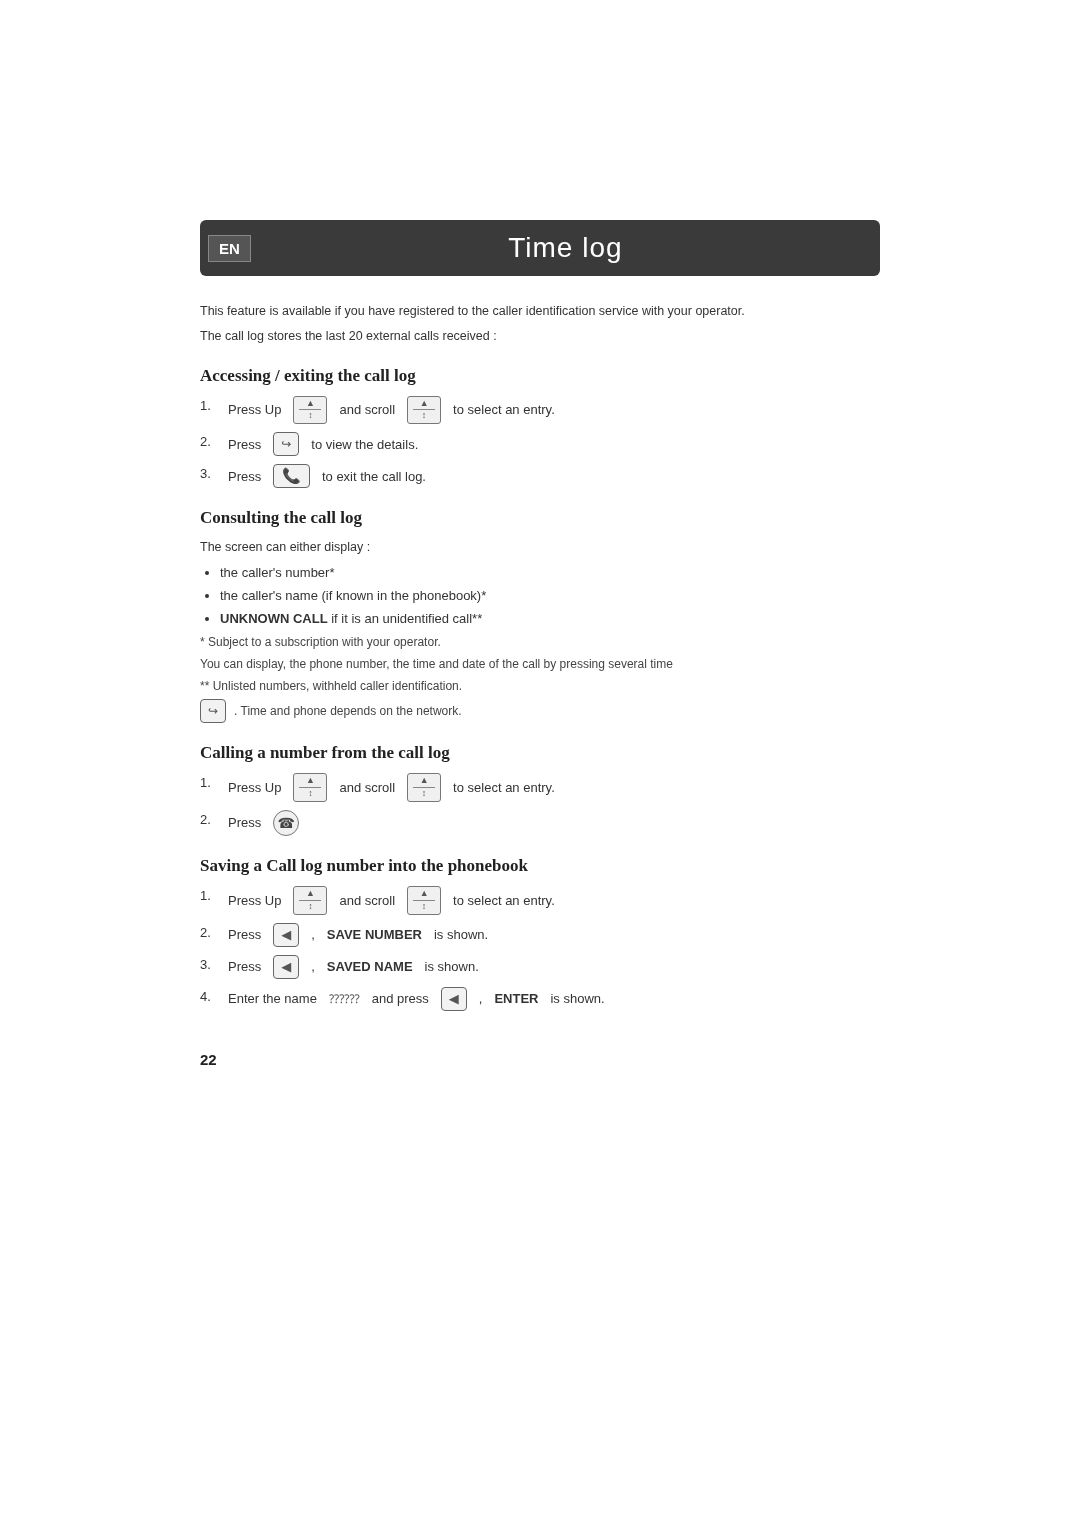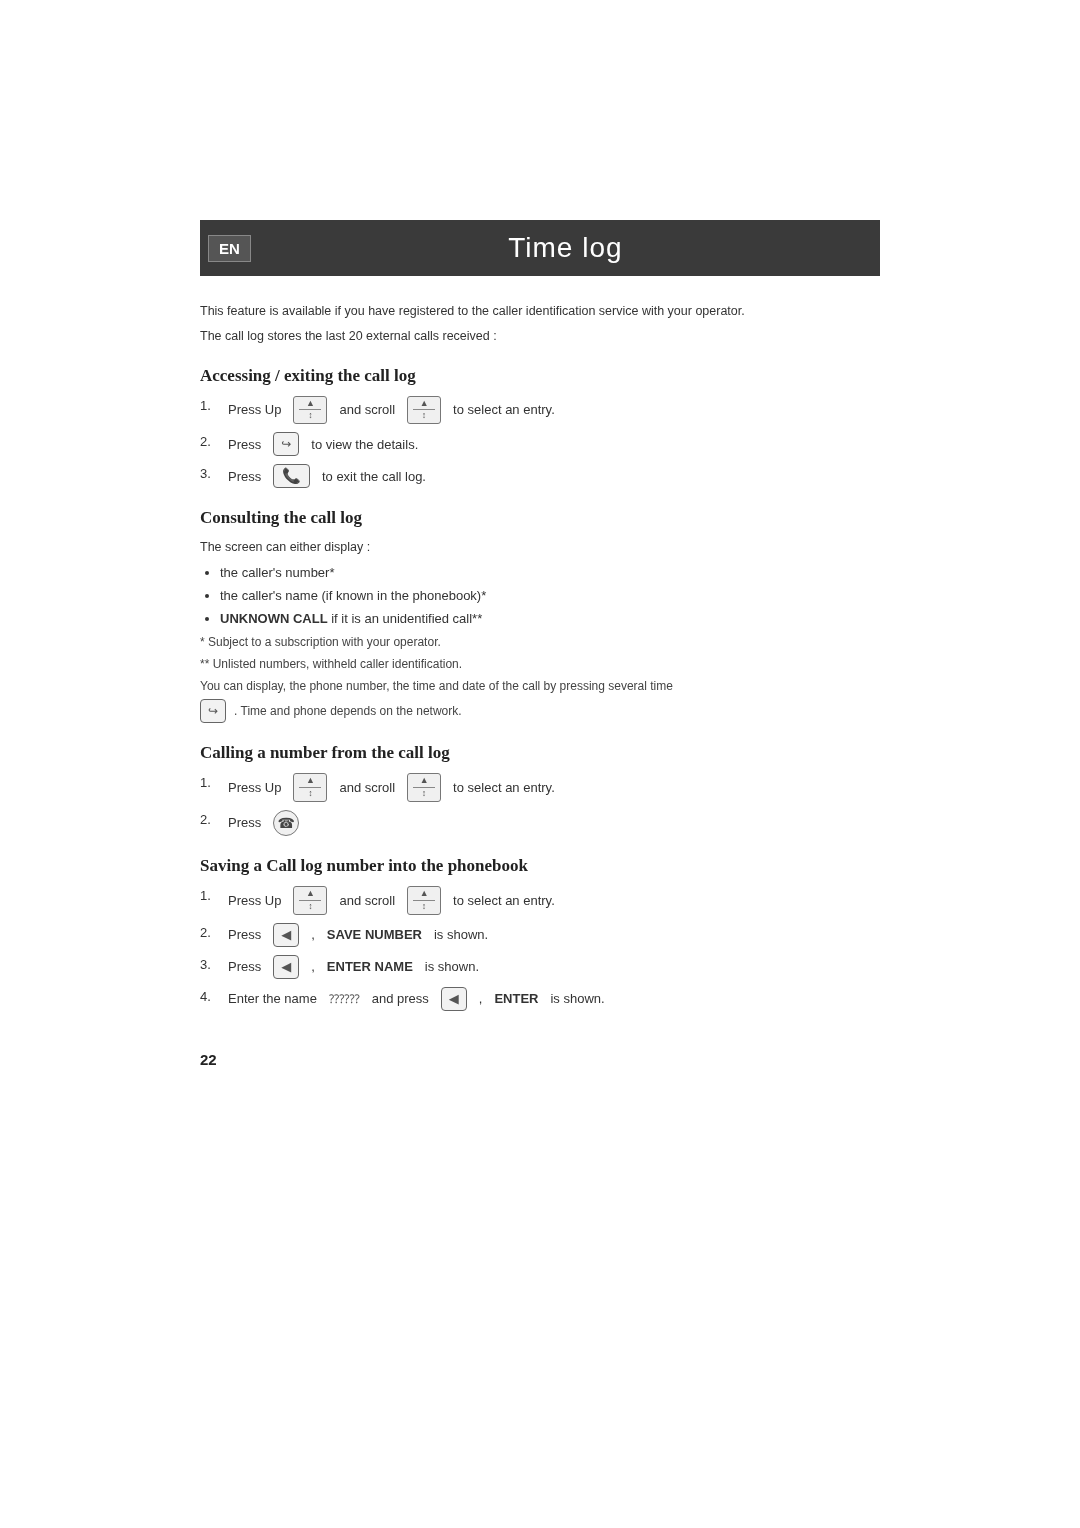--- a/index.html
+++ b/index.html
@@ -20,20 +20,21 @@
       position: relative;
     }
 
     
     .header-bar {
       display: flex;
       align-items: center;
       background: #3a3a3a;
       margin: 220px 200px 0 200px;
       height: 56px;
+      border-radius: 6px;
     }
 
     .en-badge {
       background: #555;
       color: #fff;
       font-size: 15px;
       font-weight: bold;
       padding: 4px 10px;
       margin: 0 0 0 8px;
       border: 1px solid #888;
@@ -270,22 +271,22 @@
 
     <p class="intro-text">The screen can either display :</p>
 
     <ul class="bullet-list">
       <li>the caller's number*</li>
       <li>the caller's name (if known in the phonebook)*</li>
       <li><span class="bold">UNKNOWN CALL</span> if it is an unidentified call**</li>
     </ul>
 
     <p class="footnote-text">* Subject to a subscription with your operator.</p>
+    <p class="footnote-text">You can display, the phone number, the time and date of the call by pressing several time</p>
     <p class="footnote-text">** Unlisted numbers, withheld caller identification.</p>
-    <p class="footnote-text">You can display, the phone number, the time and date of the call by pressing several time</p>
 
     <div class="inline-note">
       <span class="back-btn">
         <span style="font-size:12px;">↪</span>
       </span>
       <span>. Time and phone depends on the network.</span>
     </div>
 
     <div class="section-title">Calling a number from the call log</div>
 
@@ -344,21 +345,21 @@
         <span class="menu-btn">◀</span>
         , <span class="bold">SAVE NUMBER</span> is shown.
       </span>
     </div>
 
     <div class="step">
       <span class="step-num">3.</span>
       <span class="step-content">
         Press
         <span class="menu-btn">◀</span>
-        , <span class="bold">ENTER NAME</span> is shown.
+        , <span class="bold">SAVED NAME</span> is shown.
       </span>
     </div>
 
     <div class="step">
       <span class="step-num">4.</span>
       <span class="step-content">
         Enter the name
         <span class="kbd-icon">⁇⁇⁇</span>
         and press
         <span class="menu-btn">◀</span>

